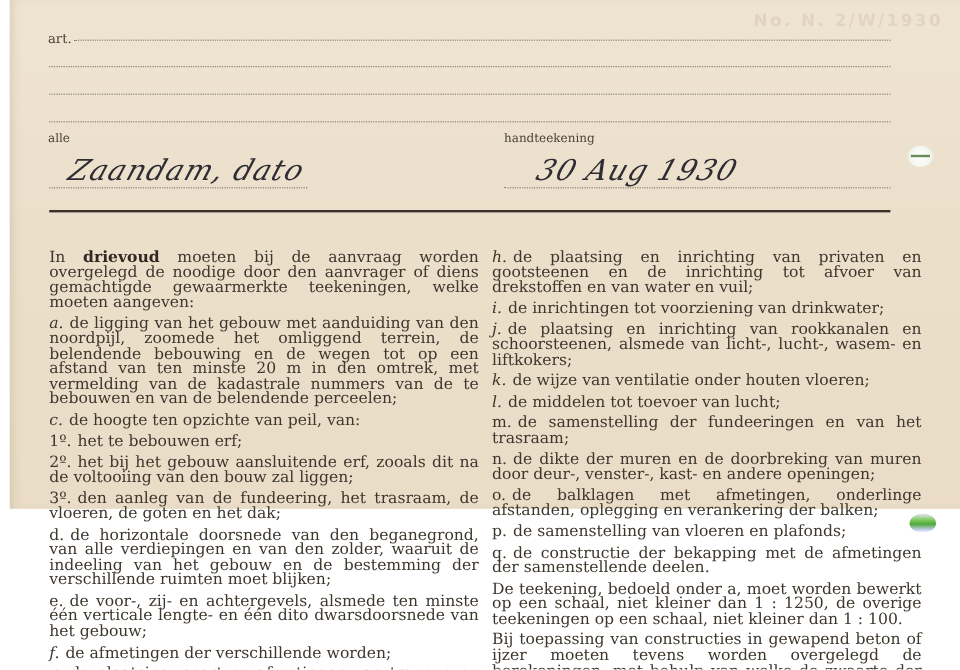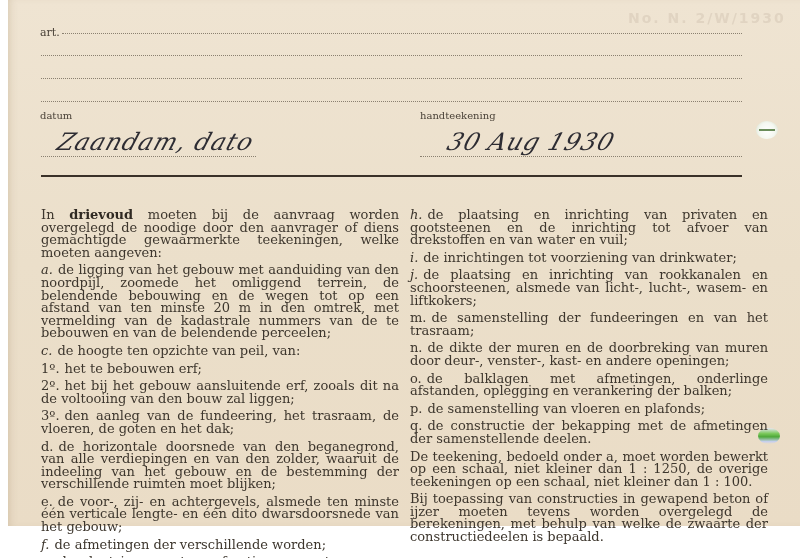--- a/index.html
+++ b/index.html
@@ -2,21 +2,21 @@
 <html><head>
 <meta charset="utf-8">
 <style>
   html, body { margin: 0; padding: 0; }
   body {
     width: 800px; height: 558px; overflow: hidden;
     background: #ffffff;
     position: relative;
   }
   .paper {
-    position: absolute; left: 8px; top: 0; width: 792px; height: 526px;
+    position: absolute; left: 8px; top: 0; width: 792px; height: 424px;
     background: linear-gradient(180deg, #efe4d2 0%, #ebdfca 50%, #eadcc6 100%);
     box-shadow: inset 6px 0 10px -6px rgba(120,90,50,0.25);
   }
 
   .field-label {
     position: absolute; font-size: 10px; color: #4a4238;
     font-family: "DejaVu Serif", serif;
   }
   .dotline {
     position: absolute; height: 0;
@@ -75,21 +75,21 @@
 <div class="paper">
 
   <div class="stamp">No. N. 2/W/1930</div>
 
   <div class="field-label" style="left:32px; top:26px; font-size:11px;">art.</div>
   <div class="dotline" style="left:54px; top:33px; width:680px;"></div>
   <div class="dotline" style="left:33px; top:55px; width:701px;"></div>
   <div class="dotline" style="left:33px; top:78px; width:701px;"></div>
   <div class="dotline" style="left:33px; top:101px; width:701px;"></div>
 
-  <div class="field-label" style="left:32px; top:110px;">datum</div>
+  <div class="field-label" style="left:32px; top:110px;">alle</div>
   <div class="dotline" style="left:33px; top:156px; width:215px;"></div>
   <div class="handwriting" style="left:50px; top:128px;">Zaandam, dato</div>
 
   <div class="field-label" style="left:412px; top:110px;">handteekening</div>
   <div class="dotline" style="left:412px; top:156px; width:322px;"></div>
   <div class="handwriting" style="left:440px; top:128px;">30 Aug 1930</div>
 
   <div class="solidline" style="left:33px; top:175px; width:701px;"></div>
 
   <div class="punch punch-top"></div>
@@ -105,20 +105,22 @@
     <p class="para"><span class="letter" style="font-style:normal">d.</span><span>de horizontale doorsnede van den beganegrond, van alle verdiepingen en van den zolder, waaruit de indeeling van het gebouw en de bestemming der verschillende ruimten moet blijken;</span></p>
     <p class="para"><span class="letter" style="font-style:normal">e.</span><span>de voor-, zij- en achtergevels, alsmede ten minste één verticale lengte- en één dito dwarsdoorsnede van het gebouw;</span></p>
     <p class="para"><span class="letter">f.</span><span>de afmetingen der verschillende worden;</span></p>
     <p class="para"><span class="letter">g.</span><span>de plaatsing, soort en afmetingen van trappen en van deur- en lichtopeningen;</span></p>
   </div>
 
   <div class="col col-right">
     <p class="para"><span class="letter">h.</span><span>de plaatsing en inrichting van privaten en gootsteenen en de inrichting tot afvoer van drekstoffen en van water en vuil;</span></p>
     <p class="para"><span class="letter">i.</span><span>de inrichtingen tot voorziening van drinkwater;</span></p>
     <p class="para"><span class="letter">j.</span><span>de plaatsing en inrichting van rookkanalen en schoorsteenen, alsmede van licht-, lucht-, wasem- en liftkokers;</span></p>
+    <p class="para"><span class="letter">k.</span><span>de wijze van ventilatie onder houten vloeren;</span></p>
+    <p class="para"><span class="letter">l.</span><span>de middelen tot toevoer van lucht;</span></p>
     <p class="para"><span class="letter" style="font-style:normal">m.</span><span>de samenstelling der fundeeringen en van het trasraam;</span></p>
     <p class="para"><span class="letter" style="font-style:normal">n.</span><span>de dikte der muren en de doorbreking van muren door deur-, venster-, kast- en andere openingen;</span></p>
     <p class="para"><span class="letter" style="font-style:normal">o.</span><span>de balklagen met afmetingen, onderlinge afstanden, oplegging en verankering der balken;</span></p>
     <p class="para"><span class="letter" style="font-style:normal">p.</span><span>de samenstelling van vloeren en plafonds;</span></p>
     <p class="para"><span class="letter" style="font-style:normal">q.</span><span>de constructie der bekapping met de afmetingen der samenstellende deelen.</span></p>
     <p class="para">De teekening, bedoeld onder a, moet worden bewerkt op een schaal, niet kleiner dan 1 : 1250, de overige teekeningen op een schaal, niet kleiner dan 1 : 100.</p>
     <p class="para">Bij toepassing van constructies in gewapend beton of ijzer moeten tevens worden overgelegd de berekeningen, met behulp van welke de zwaarte der constructiedeelen is bepaald.</p>
   </div>
 
 </div>

